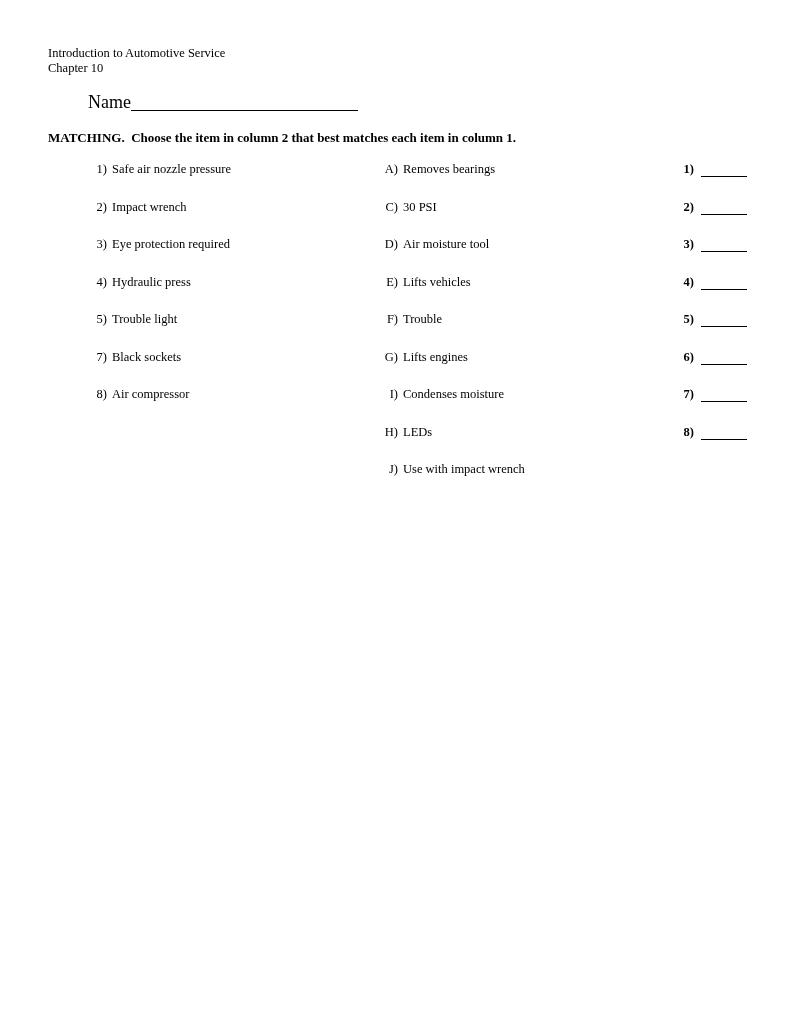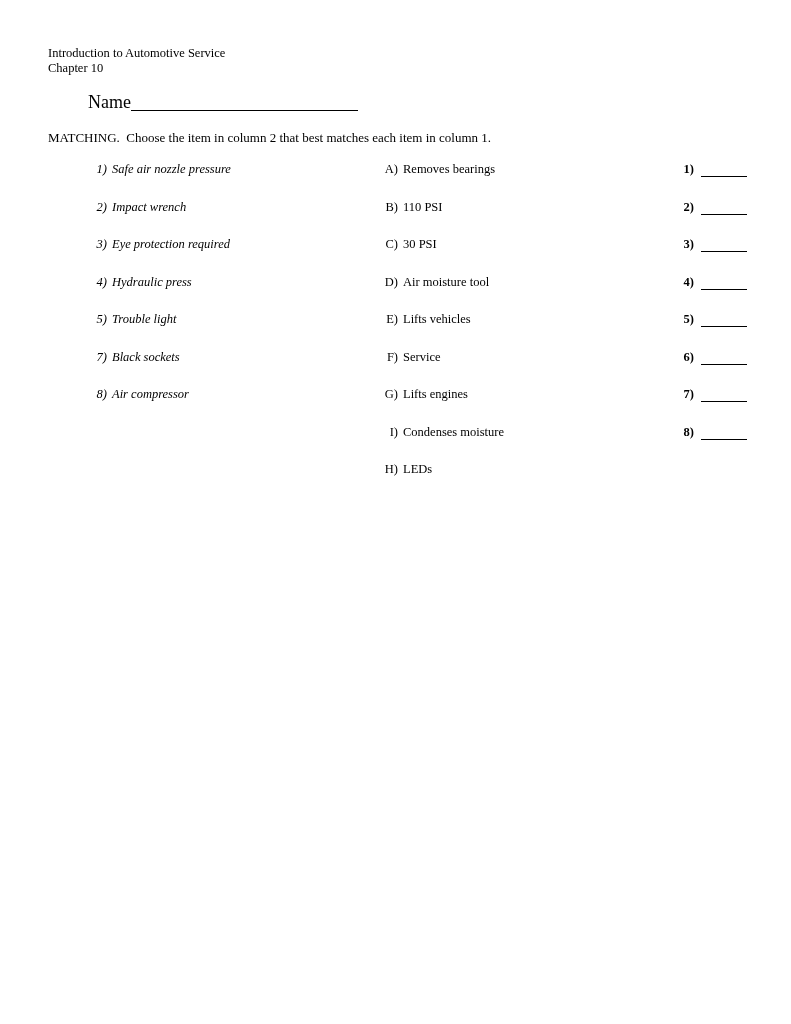--- a/index.html
+++ b/index.html
@@ -32,32 +32,32 @@
     width: 227px;
     height: 13px;
     border-bottom: 1px solid #000000;
     vertical-align: -3px;
   }
   .instructions {
     position: absolute;
     left: 48px;
     top: 130px;
     font-size: 13px;
-    font-weight: normal;
+    font-weight: bold;
     white-space: pre;
     text-align: center;
   }
   .col {
     position: absolute;
     top: 163px;
     font-size: 12.5px;
     line-height: 13px;
   }
   .col .row { height: 37.55px; }
-  .col1 { left: 85px; font-style: italic; }
+  .col1 { left: 85px; }
   .col1 .num { display: inline-block; width: 22px; text-align: right; margin-right: 5px; }
   .col2 { left: 370px; }
   .col2 .num { display: inline-block; width: 28px; text-align: right; margin-right: 5px; }
   .col3 { left: 655px; }
   .col3 .num {
     display: inline-block;
     width: 39px;
     text-align: right;
     font-weight: bold;
   }
@@ -125,52 +125,52 @@
         <span class="num">8)</span><span class="txt">Air compressor</span>
       </div>
     </div>
 
   <div class="col col2">
 
       <div class="row">
         <span class="num">A)</span><span class="txt">Removes bearings</span>
       </div>
 
-      <div class="row">
-        <span class="num">B)</span><span class="txt">110 PSI</span>
-      </div>
 
       <div class="row">
         <span class="num">C)</span><span class="txt">30 PSI</span>
       </div>
 
       <div class="row">
         <span class="num">D)</span><span class="txt">Air moisture tool</span>
       </div>
 
       <div class="row">
         <span class="num">E)</span><span class="txt">Lifts vehicles</span>
       </div>
 
       <div class="row">
-        <span class="num">F)</span><span class="txt">Service</span>
+        <span class="num">F)</span><span class="txt">Trouble</span>
       </div>
 
       <div class="row">
         <span class="num">G)</span><span class="txt">Lifts engines</span>
       </div>
 
       <div class="row">
         <span class="num">I)</span><span class="txt">Condenses moisture</span>
       </div>
 
       <div class="row">
         <span class="num">H)</span><span class="txt">LEDs</span>
       </div>
 
+      <div class="row">
+        <span class="num">J)</span><span class="txt">Use with impact wrench</span>
+      </div>
     </div>
 
   <div class="col col3">
 
       <div class="row">
         <span class="num">1)</span><span class="answer-blank"></span>
       </div>
 
       <div class="row">
         <span class="num">2)</span><span class="answer-blank"></span>

